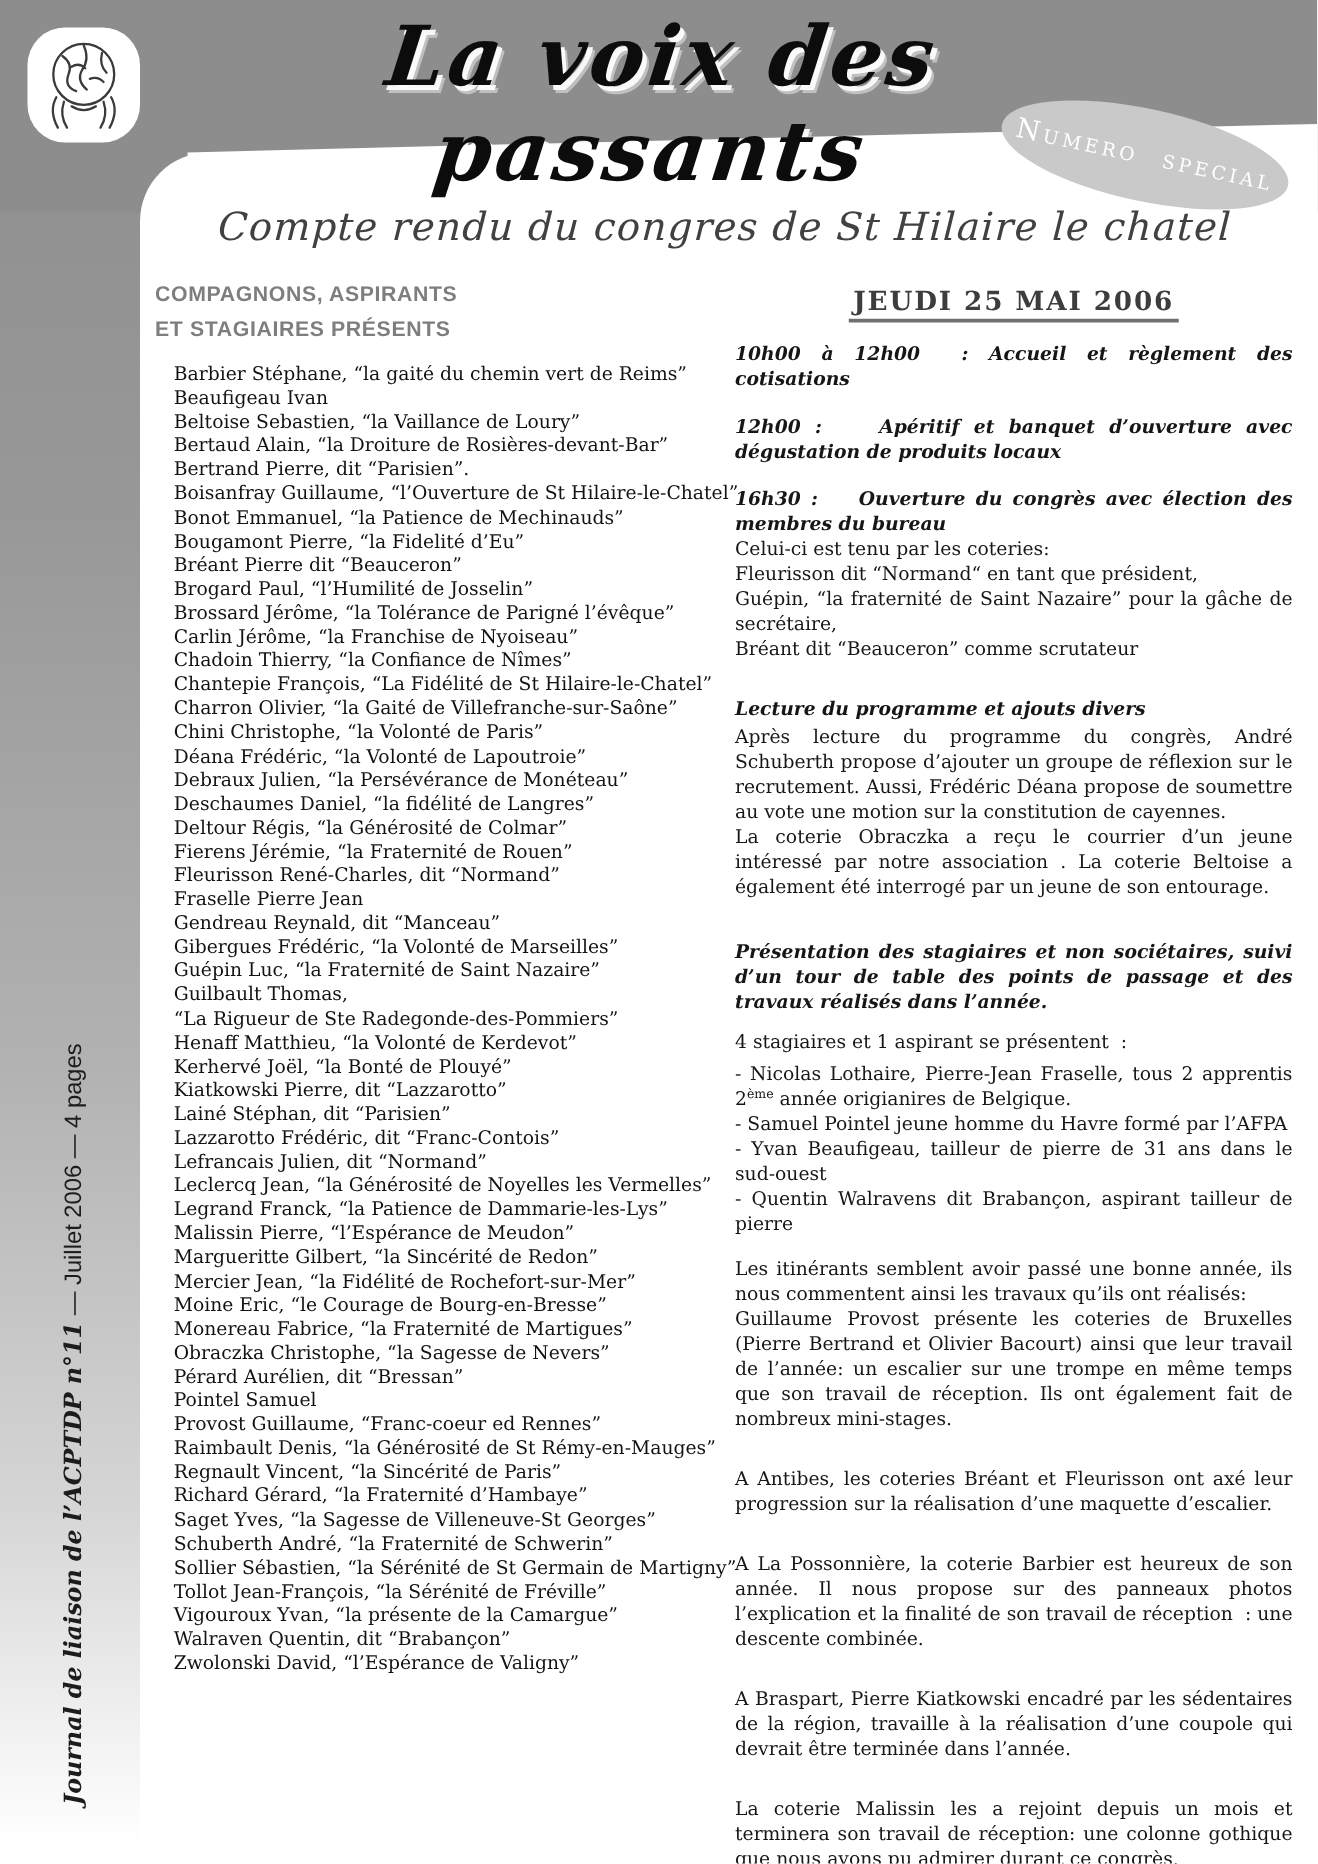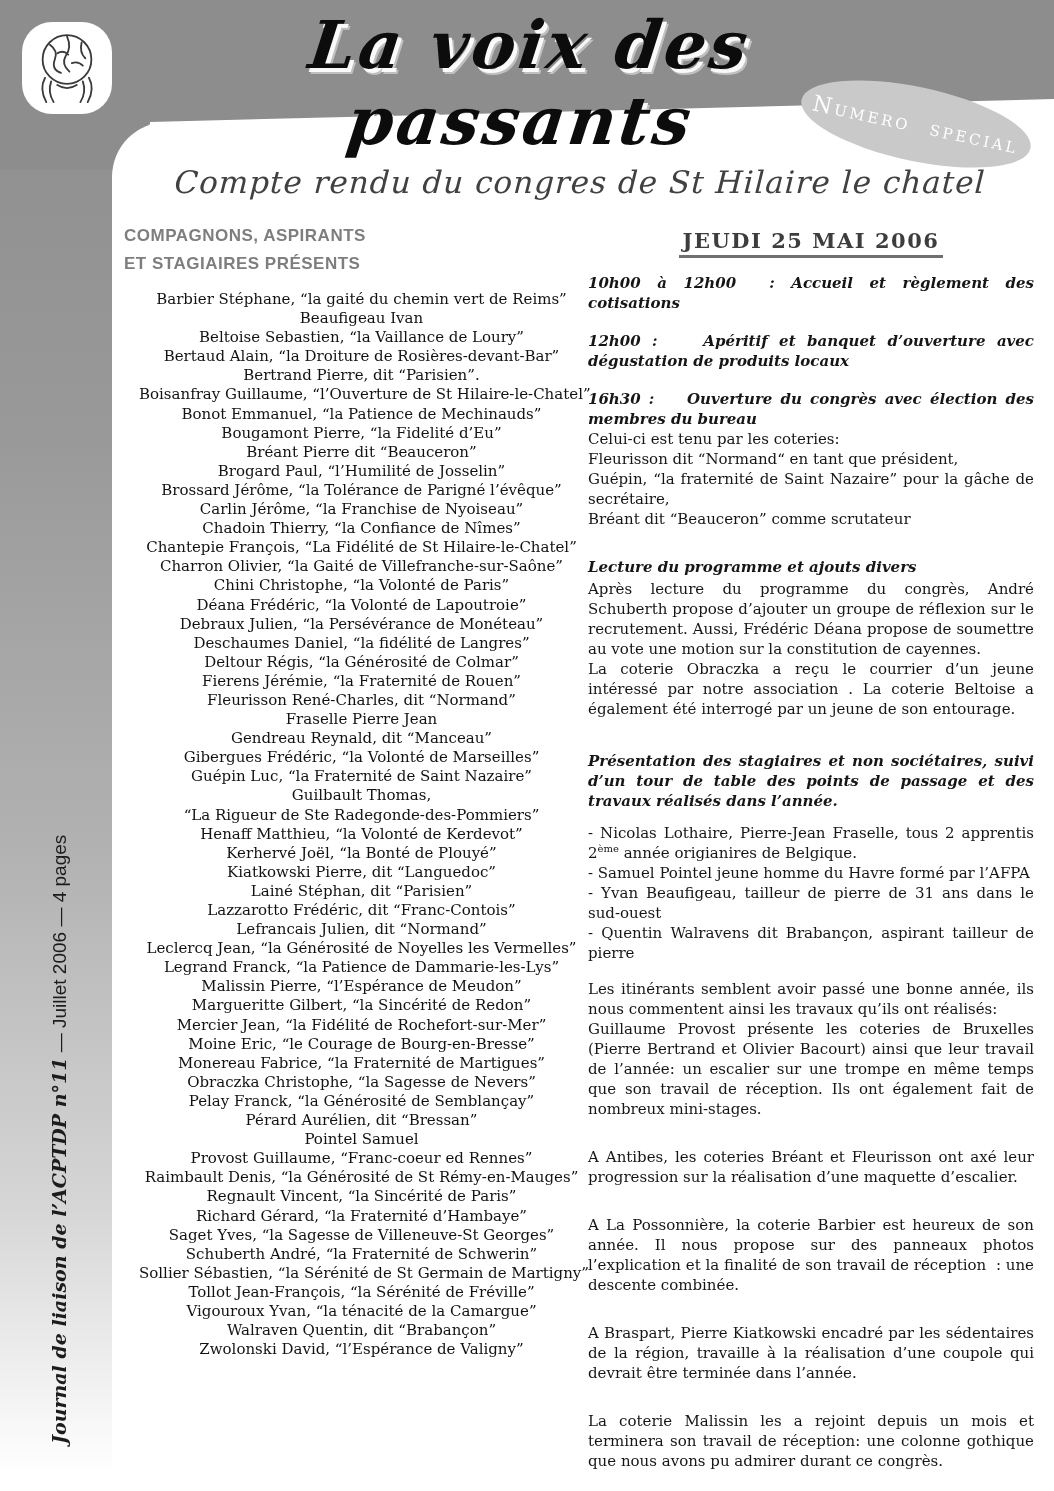--- a/index.html
+++ b/index.html
@@ -45,21 +45,21 @@
     transform:rotate(-90deg);transform-origin:0 0;z-index:3;
     font-size:19px;color:#1c1c1c;white-space:nowrap;}
   .vt-bold{font-family:"DejaVu Serif",serif;font-weight:bold;font-style:italic;}
   .vt-reg{font-family:"Liberation Sans",sans-serif;}
 
   
   .left-col{position:absolute;left:124px;top:222px;width:460px;}
   .lc-heading{font-family:"Liberation Sans",sans-serif;font-weight:bold;
     font-size:17px;line-height:28px;letter-spacing:.5px;color:var(--heading-gray);}
   .attendees{margin-top:12px;padding-left:15px;font-size:15px;line-height:19.1px;
-    color:#121212;white-space:nowrap;text-align:center;}
+    color:#121212;white-space:nowrap;}
 
   
   .right-col{position:absolute;left:588px;top:228px;width:446px;}
   .day-heading{text-align:center;margin-bottom:20px;}
   .day-heading span{font-weight:bold;font-size:21px;letter-spacing:1.5px;
     color:#3d3d3d;border-bottom:3px solid #707070;padding:0 4px 2px 4px;}
   .blk{font-size:15px;line-height:20px;text-align:justify;white-space:pre-line;
     color:var(--text-black);}
   .blk.schedule,.blk.subhead{font-weight:bold;font-style:italic;}
   .blk sup{font-size:10px;line-height:0;}
@@ -130,44 +130,43 @@
         <div>Fierens Jérémie, “la Fraternité de Rouen”</div>
         <div>Fleurisson René-Charles, dit “Normand”</div>
         <div>Fraselle Pierre Jean</div>
         <div>Gendreau Reynald, dit “Manceau”</div>
         <div>Gibergues Frédéric, “la Volonté de Marseilles”</div>
         <div>Guépin Luc, “la Fraternité de Saint Nazaire”</div>
         <div>Guilbault Thomas,</div>
         <div>“La Rigueur de Ste Radegonde-des-Pommiers”</div>
         <div>Henaff Matthieu, “la Volonté de Kerdevot”</div>
         <div>Kerhervé Joël, “la Bonté de Plouyé”</div>
-        <div>Kiatkowski Pierre, dit “Languedoc”</div>
+        <div>Kiatkowski Pierre, dit “Lazzarotto”</div>
         <div>Lainé Stéphan, dit “Parisien”</div>
         <div>Lazzarotto Frédéric, dit “Franc-Contois”</div>
         <div>Lefrancais Julien, dit “Normand”</div>
         <div>Leclercq Jean, “la Générosité de Noyelles les Vermelles”</div>
         <div>Legrand Franck, “la Patience de Dammarie-les-Lys”</div>
         <div>Malissin Pierre, “l’Espérance de Meudon”</div>
         <div>Margueritte Gilbert, “la Sincérité de Redon”</div>
         <div>Mercier Jean, “la Fidélité de Rochefort-sur-Mer”</div>
         <div>Moine Eric, “le Courage de Bourg-en-Bresse”</div>
         <div>Monereau Fabrice, “la Fraternité de Martigues”</div>
         <div>Obraczka Christophe, “la Sagesse de Nevers”</div>
-        <div>Pelay Franck, “la Générosité de Semblançay”</div>
         <div>Pérard Aurélien, dit “Bressan”</div>
         <div>Pointel Samuel</div>
         <div>Provost Guillaume, “Franc-coeur ed Rennes”</div>
         <div>Raimbault Denis, “la Générosité de St Rémy-en-Mauges”</div>
         <div>Regnault Vincent, “la Sincérité de Paris”</div>
         <div>Richard Gérard, “la Fraternité d’Hambaye”</div>
         <div>Saget Yves, “la Sagesse de Villeneuve-St Georges”</div>
         <div>Schuberth André, “la Fraternité de Schwerin”</div>
         <div>Sollier Sébastien, “la Sérénité de St Germain de Martigny”</div>
         <div>Tollot Jean-François, “la Sérénité de Fréville”</div>
-        <div>Vigouroux Yvan, “la ténacité de la Camargue”</div>
+        <div>Vigouroux Yvan, “la présente de la Camargue”</div>
         <div>Walraven Quentin, dit “Brabançon”</div>
         <div>Zwolonski David, “l’Espérance de Valigny”</div>
       </div>
   </div>
 
   <div class="right-col">
     <div class="day-heading">
       <span>JEUDI 25 MAI 2006</span>
     </div>
     <div>
@@ -175,20 +174,21 @@
         <div class="blk schedule" style="margin-bottom: 18px;">12h00 :&nbsp;&nbsp;&nbsp; Apéritif et banquet d’ouverture avec dégustation de produits locaux</div>
         <div class="blk schedule" style="margin-bottom: 0px;">16h30 :&nbsp;&nbsp;&nbsp; Ouverture du congrès avec élection des membres du bureau</div>
         <div class="blk body" style="margin-bottom: 28px;">Celui-ci est tenu par les coteries:
 Fleurisson dit “Normand“ en tant que président,
 Guépin, “la fraternité de Saint Nazaire” pour la gâche de secrétaire,
 Bréant dit “Beauceron” comme scrutateur</div>
         <div class="blk subhead" style="margin-bottom: 2px;">Lecture du programme et ajouts divers</div>
         <div class="blk body" style="margin-bottom: 32px;">Après lecture du programme du congrès, André Schuberth propose d’ajouter un groupe de réflexion sur le recrutement. Aussi, Frédéric Déana propose de soumettre au vote une motion sur la constitution de cayennes.
 La coterie Obraczka a reçu le courrier d’un jeune intéressé par notre association . La coterie Beltoise a également été interrogé par un jeune de son entourage.</div>
         <div class="blk subhead" style="margin-bottom: 12px;">Présentation des stagiaires et non sociétaires, suivi d’un tour de table des points de passage et des travaux réalisés dans l’année.</div>
+        <div class="blk body" style="margin-bottom: 6px;">4 stagiaires et 1 aspirant se présentent&nbsp; :</div>
         <div class="blk body" style="margin-bottom: 16px;"><span>- Nicolas Lothaire, Pierre-Jean Fraselle, tous 2 apprentis 2</span><sup>ème</sup><span> année origianires de Belgique.
 - Samuel Pointel jeune homme du Havre formé par l’AFPA
 - Yvan Beaufigeau, tailleur de pierre de 31 ans dans le sud-ouest
 - Quentin Walravens dit Brabançon, aspirant tailleur de pierre</span></div>
         <div class="blk body" style="margin-bottom: 28px;">Les itinérants semblent avoir passé une bonne année, ils nous commentent ainsi les travaux qu’ils ont réalisés:
 Guillaume Provost présente les coteries de Bruxelles (Pierre Bertrand et Olivier Bacourt) ainsi que leur travail de l’année: un escalier sur une trompe en même temps que son travail de réception. Ils ont également fait de nombreux mini-stages.</div>
         <div class="blk body" style="margin-bottom: 28px;">A Antibes, les coteries Bréant et Fleurisson ont axé leur progression sur la réalisation d’une maquette d’escalier.</div>
         <div class="blk body" style="margin-bottom: 28px;">A La Possonnière, la coterie Barbier est heureux de son année. Il nous propose sur des panneaux photos l’explication et la finalité de son travail de réception&nbsp; : une descente combinée.</div>
         <div class="blk body" style="margin-bottom: 28px;">A Braspart, Pierre Kiatkowski encadré par les sédentaires de la région, travaille à la réalisation d’une coupole qui devrait être terminée dans l’année.</div>
         <div class="blk body" style="margin-bottom: 0px;">La coterie Malissin les a rejoint depuis un mois et terminera son travail de réception: une colonne gothique que nous avons pu admirer durant ce congrès.</div>

